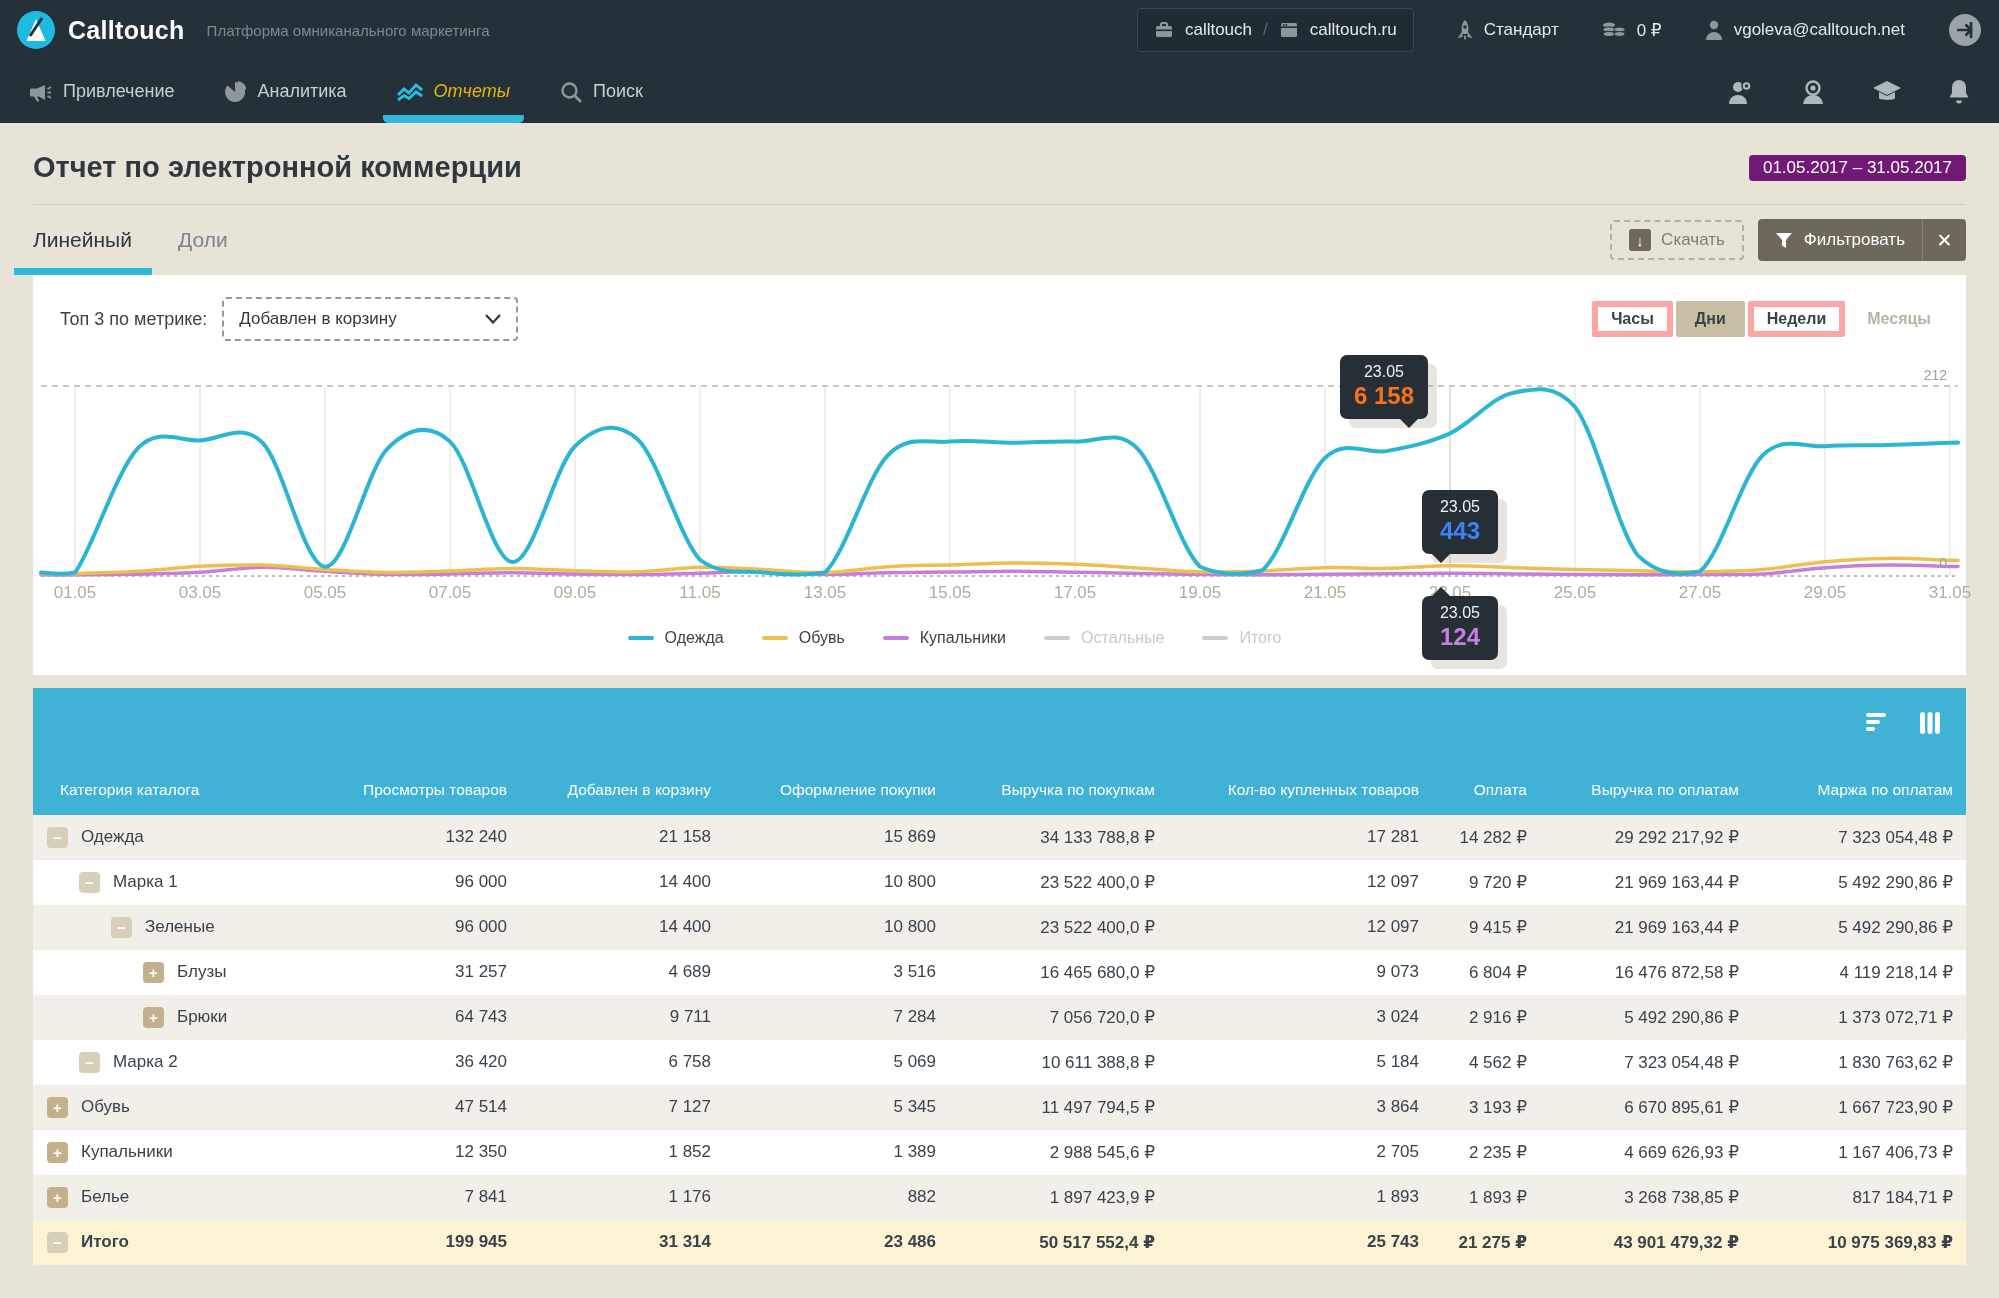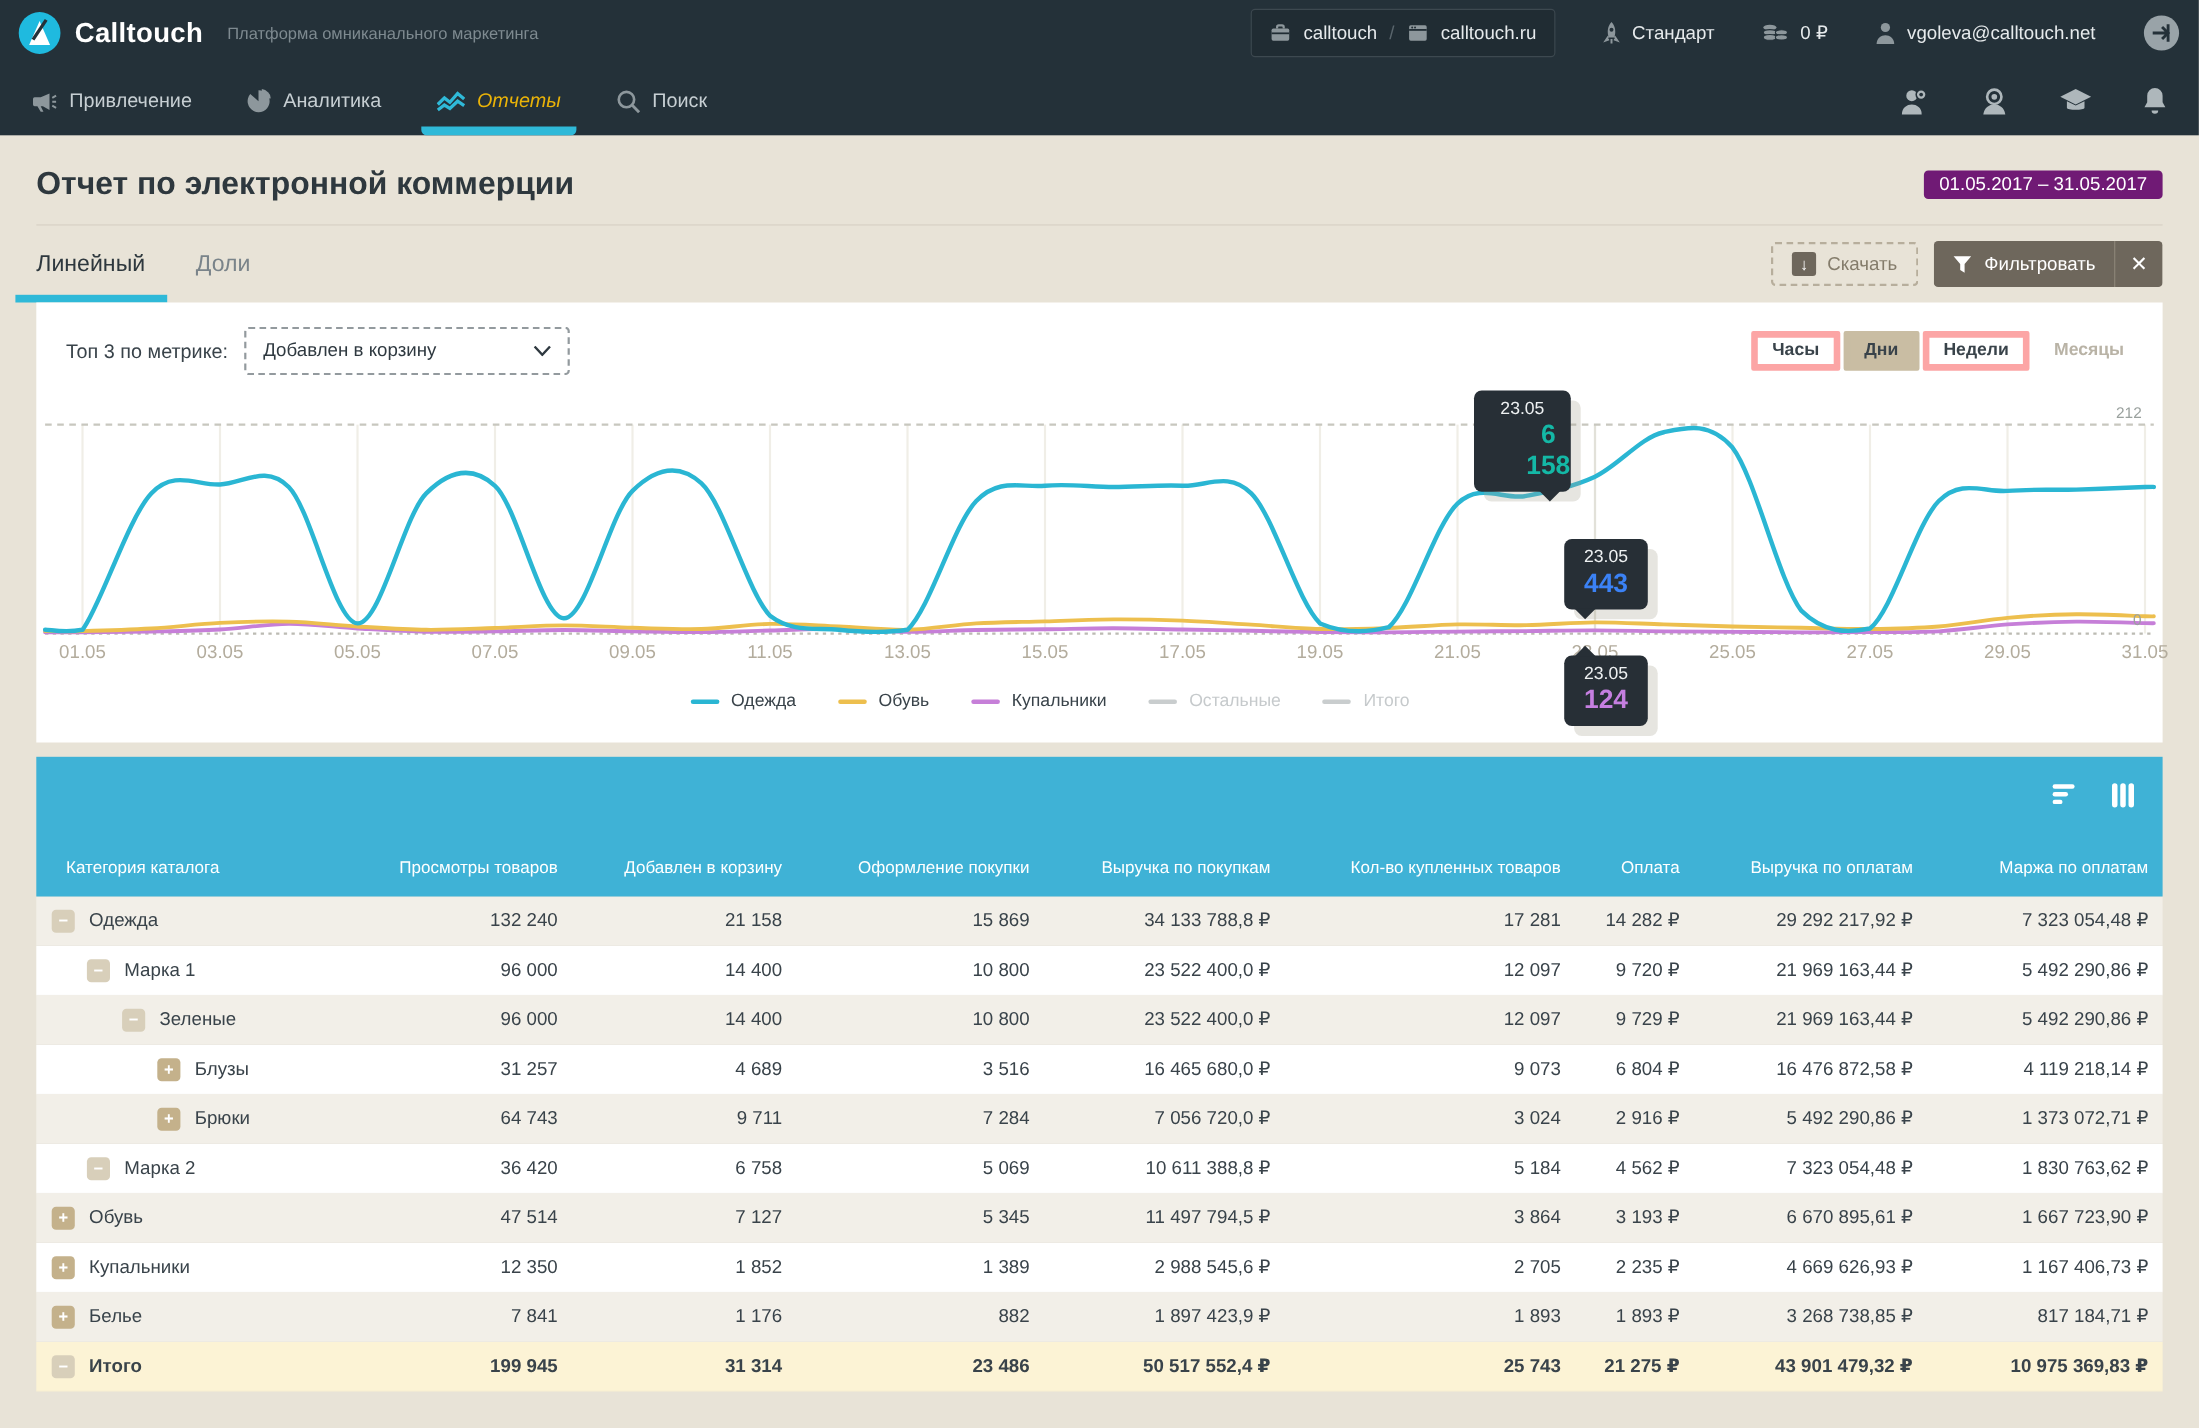--- a/index.html
+++ b/index.html
@@ -68,21 +68,21 @@
   .chart-block svg { position:absolute; inset:0; overflow:visible; }
   .xtick { position:absolute; top:230px; transform:translateX(-50%); color:#b3ac9d; font-size:17px; }
   .ylab { position:absolute; right:19px; color:#9aa19e; font-size:14px; }
   .ylab.max { top:14px; } .ylab.min { top:202px; }
   .tt { position:absolute; width:88px; background:#272f36; border-radius:7px; text-align:center;
     padding:8px 0 9px; z-index:6; box-shadow:9px 9px 0 rgba(167,160,144,.28); }
   .tt .d { color:#eef1f2; font-size:16px; margin-bottom:1px; }
   .tt .v { font-size:24px; font-weight:700; }
   .tt::after { content:""; position:absolute; width:0; height:0; border:10px solid transparent; }
   .tt1 { left:1307px; top:2px; }
-  .tt1 .v { color:#14b8a6;padding-left:47px; }
+  .tt1 .v { color:#f97316; }
   .tt1::after { border-top-color:#272f36; right:9px; bottom:-19px; }
   .tt2 { left:1389px; top:137px; width:76px; }
   .tt2 .v { color:#3b82f6; }
   .tt2::after { border-top-color:#272f36; left:9px; bottom:-19px; }
   .tt3 { left:1389px; top:243px; width:76px; }
   .tt3 .v { color:#c57fe0; }
   .tt3::after { border-bottom-color:#272f36; left:9px; top:-19px; }
   .legend { height:60px; display:flex; justify-content:center; align-items:center; gap:38px;
     position:relative; left:-45px; }
   .legend-item { display:flex; align-items:center; gap:11px; font-size:16px; color:#39434a; cursor:pointer; }
@@ -415,21 +415,21 @@
       <div class="trow">
         <div class="tcell cat" style="padding-left: 78px;">
           <span class="expander minus">−</span>
           <span class="rowlabel">Зеленые</span>
         </div>
         <div class="tcell num">96 000</div>
         <div class="tcell num">14 400</div>
         <div class="tcell num">10 800</div>
         <div class="tcell num">23 522 400,0 ₽</div>
         <div class="tcell num">12 097</div>
-        <div class="tcell num">9 729 ₽</div>
+        <div class="tcell num">9 415 ₽</div>
         <div class="tcell num">21 969 163,44 ₽</div>
         <div class="tcell num">5 492 290,86 ₽</div>
       </div>
       <div class="trow">
         <div class="tcell cat" style="padding-left: 110px;">
           <span class="expander plus">+</span>
           <span class="rowlabel">Блузы</span>
         </div>
         <div class="tcell num">31 257</div>
         <div class="tcell num">4 689</div>

